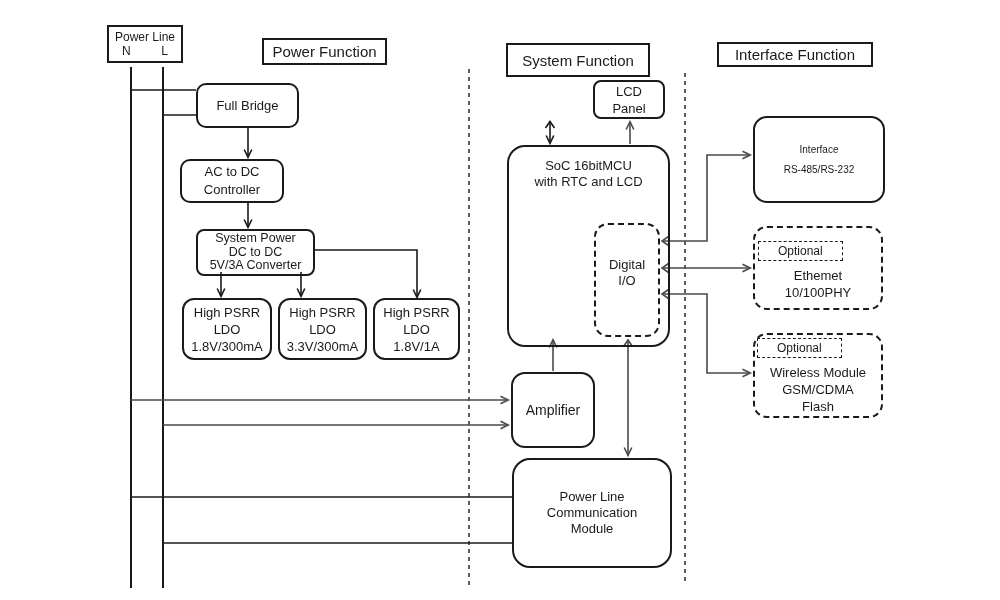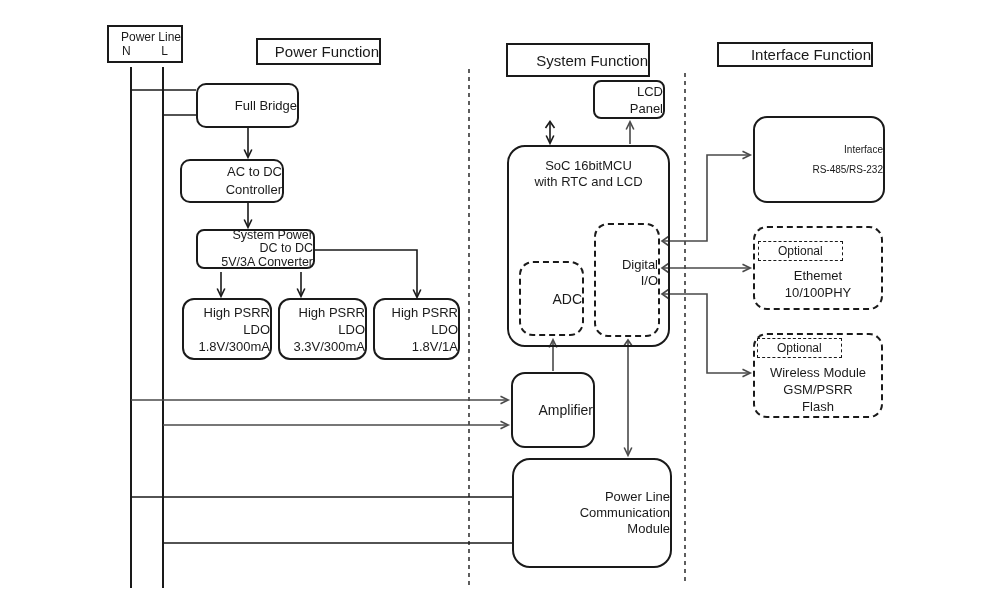--- a/index.html
+++ b/index.html
@@ -1,21 +1,21 @@
 <!DOCTYPE html>
 <html><head>
 <meta charset="utf-8">
 <style>
   * { margin:0; padding:0; }
   html,body { background:#ffffff; }
   body { font-family:"Liberation Sans", sans-serif; }
   #stage { position:relative; width:1000px; height:600px; background:#ffffff; overflow:hidden; color:#1a1a1a; }
   svg.wires { position:absolute; left:0; top:0; z-index:0; }
   .box { position:absolute; box-sizing:border-box; border:2px solid #1a1a1a; background:transparent;
-         display:flex; flex-direction:column; align-items:flex-end; justify-content:center;
+         display:flex; flex-direction:column; align-items:center; justify-content:center;
          text-align:center; font-size:13px; line-height:16px; z-index:1; }
   .r8{border-radius:8px}.r10{border-radius:10px}.r12{border-radius:12px}.r14{border-radius:14px}.r18{border-radius:18px}
   .dash { border-style:dashed; }
   .hdr { font-size:15px; line-height:17px; }
   .blk { display:block; }
   .abs { position:absolute; left:0; right:0; text-align:center; }
   .opt { position:absolute; border:1.5px dashed #1a1a1a; font-size:12px; line-height:14px; padding:2px 19px; }
   .t { white-space:nowrap; }
 </style>
 </head>
@@ -75,40 +75,40 @@
   </svg>
 
   <div class="box" style="left:107px;top:25px;width:76px;height:38px;font-size:12px;line-height:14px">
     <div class="t">Power Line</div>
     <div style="display:flex;width:100%;justify-content:space-between;padding:0 13px;box-sizing:border-box">
       <span>N</span>
       <span>L</span>
     </div>
   </div>
 
-  <div class="box hdr" style="left:256px;top:38px;width:125px;height:27px">
+  <div class="box hdr" style="left:262px;top:38px;width:125px;height:27px">
     <div class="t">Power Function</div>
   </div>
   <div class="box hdr" style="left:506px;top:43px;width:144px;height:34px">
     <div class="t">System Function</div>
   </div>
   <div class="box hdr" style="left:717px;top:42px;width:156px;height:25px">
     <div class="t">Interface Function</div>
   </div>
 
   <div class="box r10" style="left:196px;top:83px;width:103px;height:45px">
     <div class="t">Full Bridge</div>
   </div>
 
   <div class="box r10" style="left:180px;top:159px;width:104px;height:44px;line-height:18px">
     <div class="t">AC to DC</div>
     <div class="t">Controller</div>
   </div>
 
-  <div class="box r8" style="left:196px;top:229px;width:119px;height:40px;line-height:13.5px;font-size:12.5px">
+  <div class="box r8" style="left:196px;top:229px;width:119px;height:47px;line-height:13.5px;font-size:12.5px">
     <div class="t">System Power</div>
     <div class="t">DC to DC</div>
     <div class="t">5V/3A Converter</div>
   </div>
 
   <div class="box r12" style="left:182px;top:298px;width:90px;height:62px;line-height:17px">
     <div class="t">High PSRR</div>
     <div class="t">LDO</div>
     <div class="t">1.8V/300mA</div>
   </div>
@@ -131,23 +131,20 @@
     <div class="t">Panel</div>
   </div>
 
   <div class="box r18 blk" style="left:507px;top:145px;width:163px;height:202px">
     <div style="margin-top:11px;text-align:center;line-height:16px">
       <div class="t">SoC 16bitMCU</div>
       <div class="t">with RTC and LCD</div>
     </div>
   </div>
 
-  <div class="box r14 dash" style="left:519px;top:261px;width:65px;height:75px;font-size:14px">
-    <div class="t">ADC</div>
-  </div>
 
   <div class="box r14" style="left:511px;top:372px;width:84px;height:76px;font-size:14px">
     <div class="t">Amplifier</div>
   </div>
 
   <div class="box r14 dash" style="left:594px;top:223px;width:66px;height:114px;padding-bottom:14px">
     <div class="t">Digital</div>
     <div class="t">I/O</div>
   </div>
 
@@ -171,18 +168,18 @@
       <div class="t">10/100PHY</div>
     </div>
   </div>
 
   <div class="box r14 dash blk" style="left:753px;top:333px;width:130px;height:85px">
     <div class="opt" style="left:2px;top:3px">
       <span class="t">Optional</span>
     </div>
     <div class="abs" style="top:29px;line-height:17px">
       <div class="t">Wireless Module</div>
-      <div class="t">GSM/PSRR</div>
+      <div class="t">GSM/CDMA</div>
       <div class="t">Flash</div>
     </div>
   </div>
 
 </div>
 
 </body></html>

